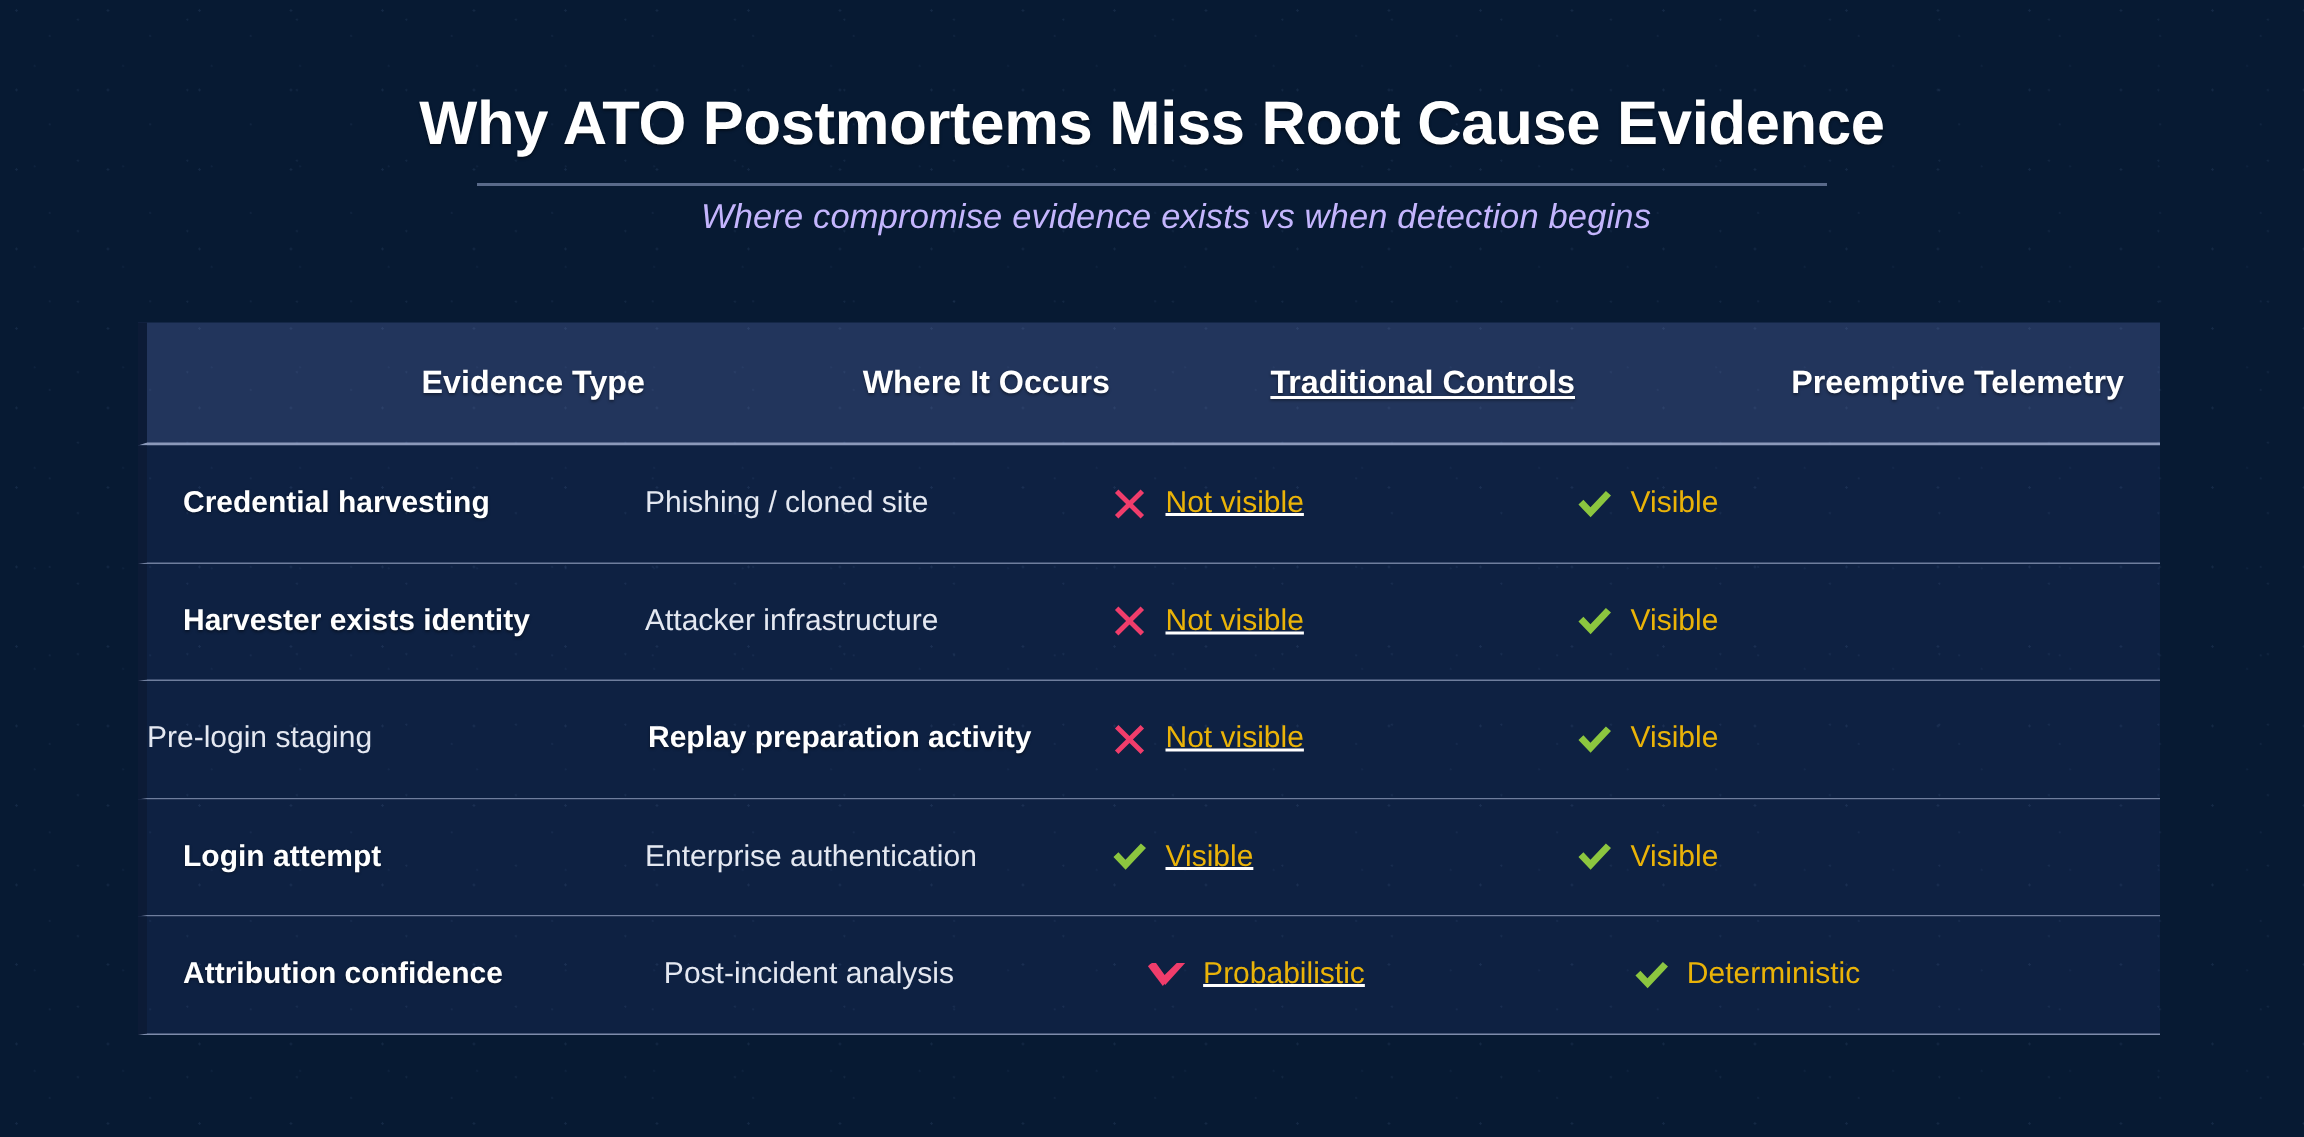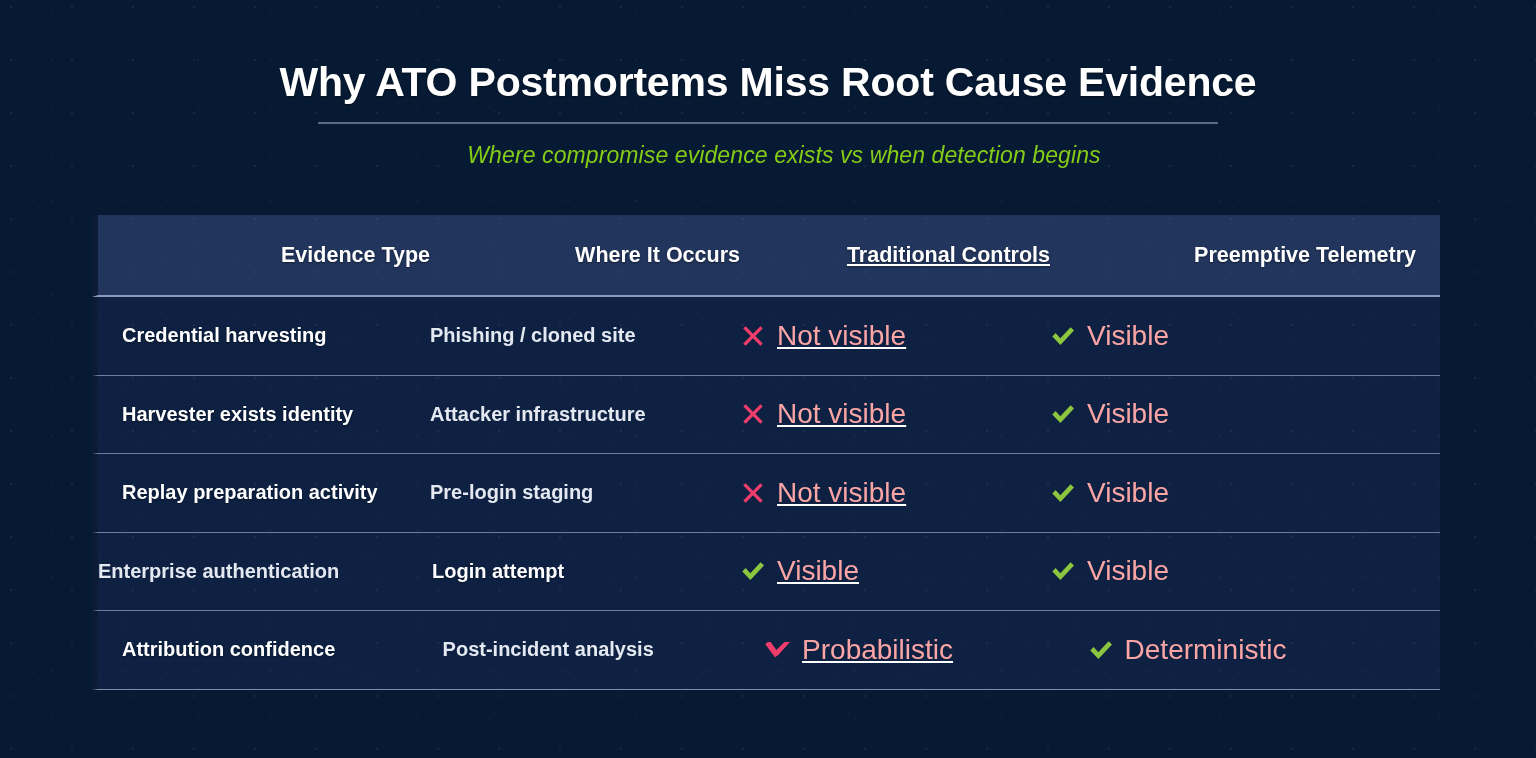--- a/index.html
+++ b/index.html
@@ -51,25 +51,25 @@
     text-shadow:0 1px 2px rgba(0,0,0,.45);
   }
   .title-rule{
     width:900px;
     height:2px;
     margin:16px auto 0 auto;
     background:#8d9cc0;
     opacity:.62;
   }
   .subtitle{
-    margin-top:18px;
+    margin-top:7px;
     font-size:23px;
     font-style:italic;
     font-weight:400;
-    color:#84cc16;
+    color:#c4b5fd;
     letter-spacing:.1px;
     padding-left:32px;
   }
 
   
   .table-wrap{
     position:absolute;
     left:92px;
     top:215px;
     width:1348px;
@@ -113,34 +113,34 @@
   .evidence-type{
     font-size:20px;
     font-weight:bold;
     color:#ffffff;
     font-stretch:condensed;
     text-shadow:0 1px 2px rgba(0,0,0,.4);
     margin-top:36px;
   }
   .where-occurs{
     font-size:20px;
-    font-weight:700;
+    font-weight:400;
     color:#e4e8f1;
     font-stretch:condensed;
   }
 
   .status{
     display:flex;
     align-items:center;
     gap:11px;
   }
   .status-label{
-    font-size:28px;
+    font-size:20px;
     font-weight:400;
-    color:#fca5a5;
+    color:#eab308;
     font-stretch:condensed;
   }
   .status-icon{
     width:26px;
     height:26px;
     flex:0 0 26px;
     display:block;
   }
   .status-icon.small-chev{
     width:26px;
@@ -203,42 +203,42 @@
         <div class="cell c4">
           <div class="status">
             <svg class="status-icon" viewBox="0 0 26 26">
               <path d="M2.3 13.4 L5.6 10.1 L10.3 15.2 L20.6 4.3 L24.0 7.4 L10.4 21.9 Z" fill="#8CC63F"></path>
             </svg>
             <span class="status-label">Visible</span>
           </div>
         </div>
       </div>
       <div class="row tbody-row">
+        <div class="cell c2"><span class="where-occurs">Pre-login staging</span></div>
         <div class="cell c1"><span class="evidence-type">Replay preparation activity</span></div>
-        <div class="cell c2"><span class="where-occurs">Pre-login staging</span></div>
         <div class="cell c3">
           <div class="status">
             <svg class="status-icon" viewBox="0 0 26 26">
               <path d="M5.6 3.3 L13 10.7 L20.4 3.3 L22.7 5.6 L15.3 13 L22.7 20.4 L20.4 22.7 L13 15.3 L5.6 22.7 L3.3 20.4 L10.7 13 L3.3 5.6 Z" fill="#F03D6B"></path>
             </svg>
             <span class="status-label">Not visible</span>
           </div>
         </div>
         <div class="cell c4">
           <div class="status">
             <svg class="status-icon" viewBox="0 0 26 26">
               <path d="M2.3 13.4 L5.6 10.1 L10.3 15.2 L20.6 4.3 L24.0 7.4 L10.4 21.9 Z" fill="#8CC63F"></path>
             </svg>
             <span class="status-label">Visible</span>
           </div>
         </div>
       </div>
       <div class="row tbody-row">
+        <div class="cell c1"><span class="evidence-type">Login attempt</span></div>
         <div class="cell c2"><span class="where-occurs">Enterprise authentication</span></div>
-        <div class="cell c1"><span class="evidence-type">Login attempt</span></div>
         <div class="cell c3">
           <div class="status">
             <svg class="status-icon" viewBox="0 0 26 26">
               <path d="M2.3 13.4 L5.6 10.1 L10.3 15.2 L20.6 4.3 L24.0 7.4 L10.4 21.9 Z" fill="#8CC63F"></path>
             </svg>
             <span class="status-label">Visible</span>
           </div>
         </div>
         <div class="cell c4">
           <div class="status">

